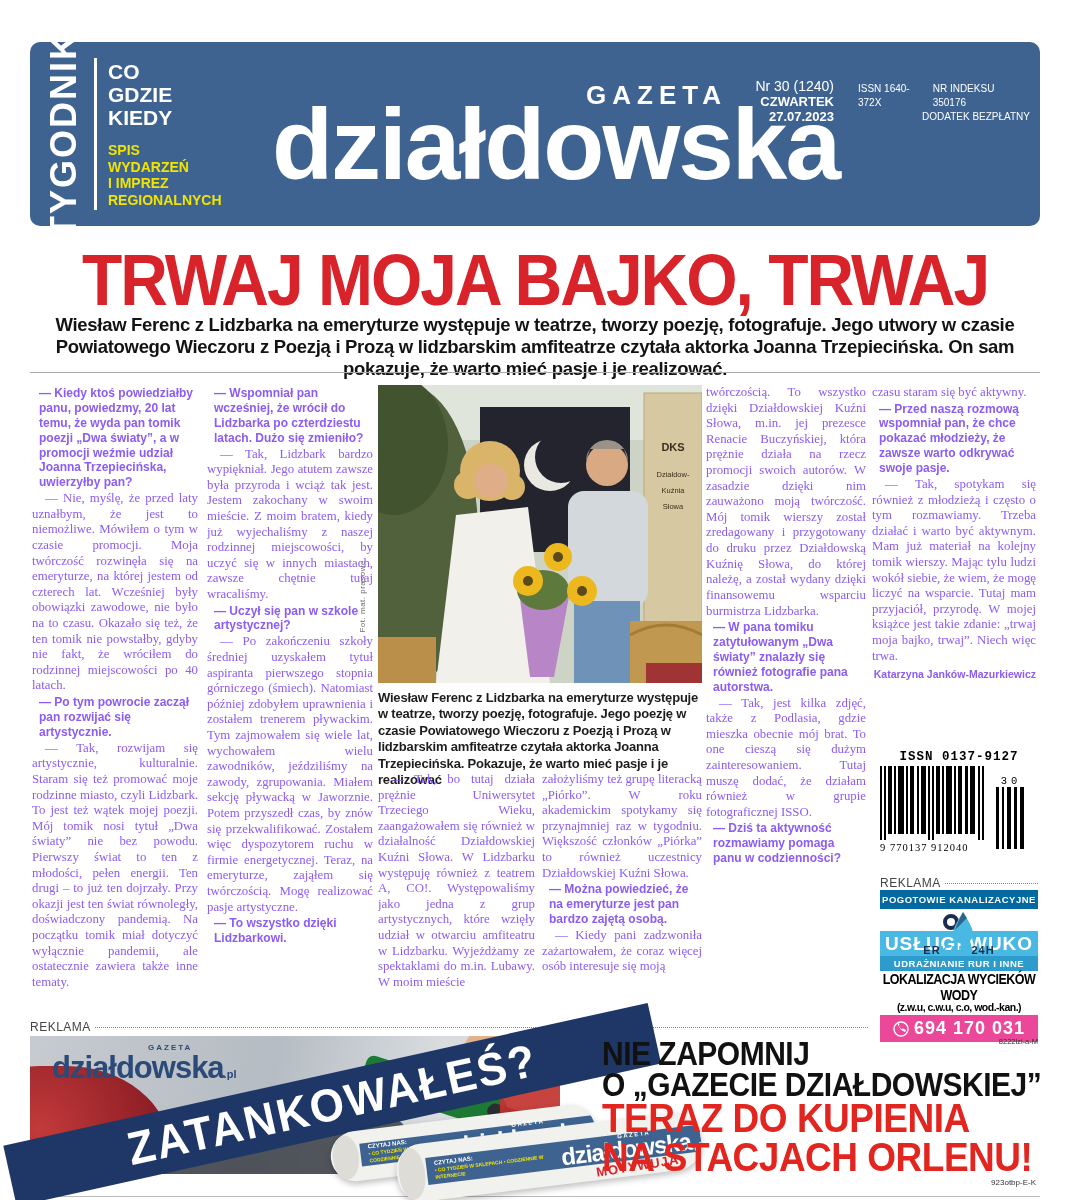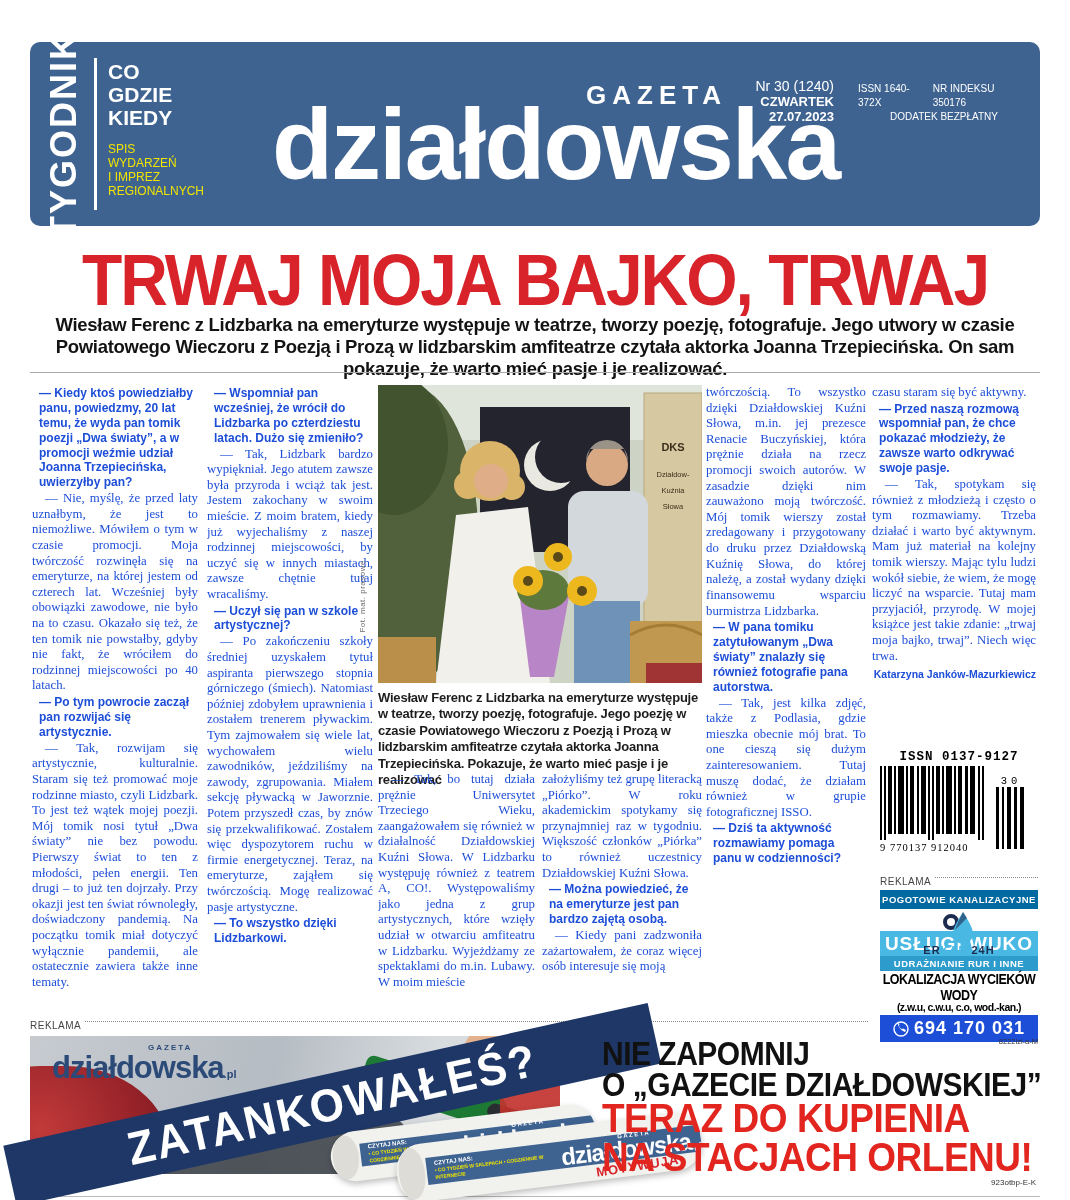--- a/index.html
+++ b/index.html
@@ -5,72 +5,72 @@
   html,body{margin:0;padding:0;}
   body{width:1070px;height:1200px;background:#fff;font-family:"Liberation Sans",sans-serif;}
   .page{position:relative;width:1070px;height:1200px;overflow:hidden;background:#fff;}
 
   
   .masthead{position:absolute;left:30px;top:42px;width:1010px;height:184px;background:#3e6391;border-radius:10px;}
   .tygodnik{position:absolute;left:6px;top:12px;width:56px;height:162px;display:flex;align-items:center;justify-content:center;
     writing-mode:vertical-rl;transform:rotate(180deg);color:#fff;font-weight:bold;font-size:36px;letter-spacing:2px;}
   .mast-sep{position:absolute;left:64px;top:16px;width:3px;height:152px;background:#fff;}
   .cgk{position:absolute;left:78px;top:18px;color:#fff;font-weight:bold;font-size:21px;line-height:1.1;}
-  .spis{position:absolute;left:78px;top:100px;color:#f0e400;font-weight:normal;font-size:12px;line-height:1.18;}
+  .spis{position:absolute;left:78px;top:100px;color:#f0e400;font-weight:bold;font-size:14px;line-height:1.18;}
   .logo-big{position:absolute;left:242px;top:52px;color:#fff;font-weight:bold;font-size:100px;line-height:1;letter-spacing:-2px;}
   .gazeta{position:absolute;left:556px;top:38px;color:#fff;font-weight:bold;font-size:26px;letter-spacing:6px;}
   .issue-block{position:absolute;left:664px;top:36px;width:140px;text-align:right;color:#fff;}
   .issue-no{font-size:14px;font-weight:normal;}
   .issue-date{font-size:13px;font-weight:bold;}
   .issn-block{position:absolute;left:828px;top:40px;width:172px;color:#fff;font-size:10px;line-height:1.4;}
   .issn-row{display:flex;justify-content:space-between;}
-  .issn-row2{text-align:center;}
+  .issn-row2{text-align:right;}
 
   
   .headline{position:absolute;left:30px;top:238px;width:1010px;margin:0;text-align:center;color:#d8232a;
     font-size:66px;font-weight:bold;letter-spacing:-2px;transform:scaleY(1.1);transform-origin:center top;white-space:nowrap;}
   .lead{position:absolute;left:30px;top:314px;width:1010px;margin:0;text-align:center;color:#131313;
     font-size:18.5px;font-weight:bold;line-height:1.2;letter-spacing:-0.3px;}
   .rule{position:absolute;left:30px;top:372px;width:1010px;height:1px;background:#a9a9a9;}
 
   
-  .col{position:absolute;font-family:"Liberation Serif",serif;font-size:12.8px;line-height:1.22;color:#1d4ed8;overflow:hidden;}
+  .col{position:absolute;font-family:"Liberation Serif",serif;font-size:12.8px;line-height:1.22;color:#8b5cf6;overflow:hidden;}
   .para{margin:0;text-align:justify;}
   .para.a{text-indent:13px;}
   .para.q{font-family:"Liberation Sans",sans-serif;font-weight:bold;font-size:12px;line-height:1.24;
     text-align:left;padding-left:7px;text-indent:0;margin:1px 0;}
   .byline{margin-top:4px;text-align:right;font-family:"Liberation Sans",sans-serif;font-weight:bold;font-size:10.5px;}
 
   .photo{position:absolute;left:378px;top:385px;width:324px;height:298px;overflow:hidden;background:#fca5a5;}
   .photo-credit{position:absolute;left:358px;top:560px;width:14px;color:#6a6a6a;font-size:8px;
     writing-mode:vertical-rl;transform:rotate(180deg);letter-spacing:0.5px;}
   .caption{position:absolute;left:378px;top:690px;width:324px;font-weight:bold;font-size:13px;line-height:1.26;color:#1d1d1d;letter-spacing:-0.2px;}
 
   
   .barcode{position:absolute;left:880px;top:750px;width:158px;color:#000;}
   .barcode .bc-issn{font-family:"Liberation Mono",monospace;font-weight:bold;font-size:12.5px;text-align:center;letter-spacing:1px;}
   .bc-row{display:flex;align-items:flex-end;gap:8px;margin-top:2px;}
   .bc-digits{font-family:Liberation Serif, serif;font-size:10.5px;letter-spacing:1px;margin-top:-2px;}
   .bc-addon-num{font-family:"Liberation Mono",monospace;font-size:10.5px;text-align:center;letter-spacing:4px;}
 
   
-  .rek{position:absolute;display:flex;gap:4px;color:#444;font-size:10px;letter-spacing:0.5px;}
+  .rek{position:absolute;display:flex;align-items:center;gap:4px;color:#444;font-size:12px;letter-spacing:0.5px;}
   .rek .dots{flex:1;border-bottom:1px dotted #888;height:1px;}
 
   
   .ad-right{position:absolute;left:880px;top:890px;width:158px;font-weight:bold;text-align:center;}
   .ar-bar1{background:#0369a1;color:#fff;font-size:9.5px;letter-spacing:0.5px;padding:4px 0;}
   .ar-logo{height:21px;position:relative;}
   .ar-brand{font-size:11px;letter-spacing:1px;color:#1c2c50;margin-top:-2px;}
   .ar-brand .kan{color:#49b8e3;}
   .ar-bar2{background:#49b8e3;color:#fff;font-size:19px;letter-spacing:1px;padding:2px 0 1px;}
   .ar-bar3{background:#2d9ccc;color:#fff;font-size:9.5px;letter-spacing:0.5px;padding:2px 0;}
   .ar-lok{color:#000;font-size:12.5px;letter-spacing:-0.5px;margin-top:2px;transform:scaleY(1.15);}
   .ar-par{color:#000;font-size:10.5px;letter-spacing:-0.5px;}
-  .ar-bar4{background:#1d4ed8;color:#fff;font-size:18px;letter-spacing:1px;padding:3px 0;margin-top:2px;
+  .ar-bar4{background:#ec4899;color:#fff;font-size:18px;letter-spacing:1px;padding:3px 0;margin-top:2px;
     display:flex;align-items:center;justify-content:center;gap:5px;}
   .ar-code{position:absolute;right:0;top:147px;font-weight:normal;font-size:7.5px;color:#333;}
 
   
   .ad-bottom{position:absolute;left:0;top:1030px;width:1070px;height:170px;}
   .fuel-photo{position:absolute;left:30px;top:6px;width:530px;height:138px;overflow:hidden;background:linear-gradient(100deg,#c7cbd0 0%,#b5bcc3 45%,#d9dde0 75%,#cfd4d8 100%);}
   .fp-red{position:absolute;left:-60px;top:30px;width:200px;height:160px;background:radial-gradient(circle at 35% 40%,#c23a3a,#8f1f26 70%);border-radius:40% 60% 55% 45%;}
   .fp-dark{position:absolute;left:120px;top:60px;width:260px;height:110px;background:#3c4148;border-radius:50% 40% 10% 10%;opacity:.85;}
   .fp-nozzle{position:absolute;left:330px;top:40px;width:150px;height:34px;background:#1d7a34;border-radius:8px 16px 16px 8px;transform:rotate(18deg);}
   .fp-nozzle::after{content:"";position:absolute;right:-70px;top:8px;width:90px;height:16px;background:#2a2d31;border-radius:8px;}

